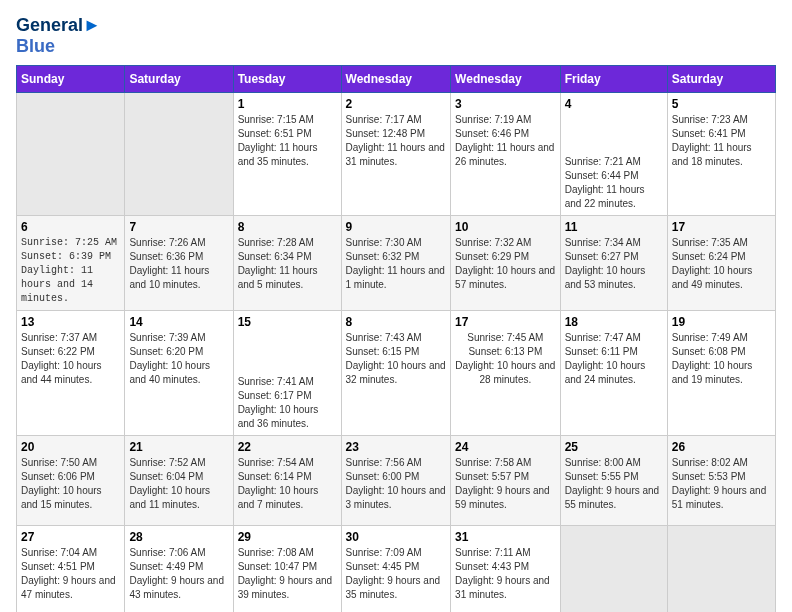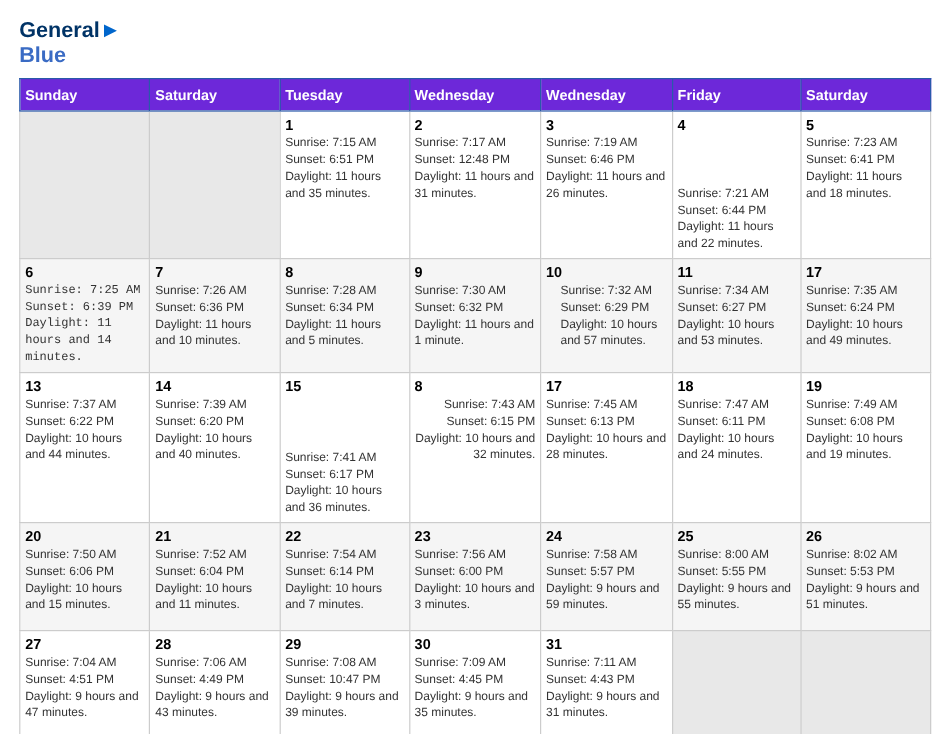--- a/index.html
+++ b/index.html
@@ -165,21 +165,21 @@
 Daylight: 11 hours and 5 minutes.</div>
         </td>
         <td>
           <span class="day-num">9</span>
           <div class="day-info" style="white-space: pre-line;">Sunrise: 7:30 AM
 Sunset: 6:32 PM
 Daylight: 11 hours and 1 minute.</div>
         </td>
         <td>
           <span class="day-num">10</span>
-          <div class="day-info" style="white-space: pre-line; margin-left: 12px;">Sunrise: 7:32 AM
+          <div class="day-info" style="white-space: pre-line;">Sunrise: 7:32 AM
 Sunset: 6:29 PM
 Daylight: 10 hours and 57 minutes.</div>
         </td>
         <td>
           <span class="day-num">11</span>
           <div class="day-info" style="white-space: pre-line;">Sunrise: 7:34 AM
 Sunset: 6:27 PM
 Daylight: 10 hours and 53 minutes.</div>
         </td>
         <td>
@@ -203,27 +203,27 @@
 Daylight: 10 hours and 40 minutes.</div>
         </td>
         <td>
           <span class="day-num">15</span>
           <div class="day-info" style="white-space: pre-line; margin-top: 46px;">Sunrise: 7:41 AM
 Sunset: 6:17 PM
 Daylight: 10 hours and 36 minutes.</div>
         </td>
         <td>
           <span class="day-num">8</span>
-          <div class="day-info" style="white-space: pre-line; text-align: right;">Sunrise: 7:43 AM
+          <div class="day-info" style="white-space: pre-line;">Sunrise: 7:43 AM
 Sunset: 6:15 PM
 Daylight: 10 hours and 32 minutes.</div>
         </td>
         <td>
           <span class="day-num">17</span>
-          <div class="day-info" style="white-space: pre-line;">Sunrise: 7:45 AM
+          <div class="day-info" style="white-space: pre-line; text-align: center;">Sunrise: 7:45 AM
 Sunset: 6:13 PM
 Daylight: 10 hours and 28 minutes.</div>
         </td>
         <td>
           <span class="day-num">18</span>
           <div class="day-info" style="white-space: pre-line;">Sunrise: 7:47 AM
 Sunset: 6:11 PM
 Daylight: 10 hours and 24 minutes.</div>
         </td>
         <td>

